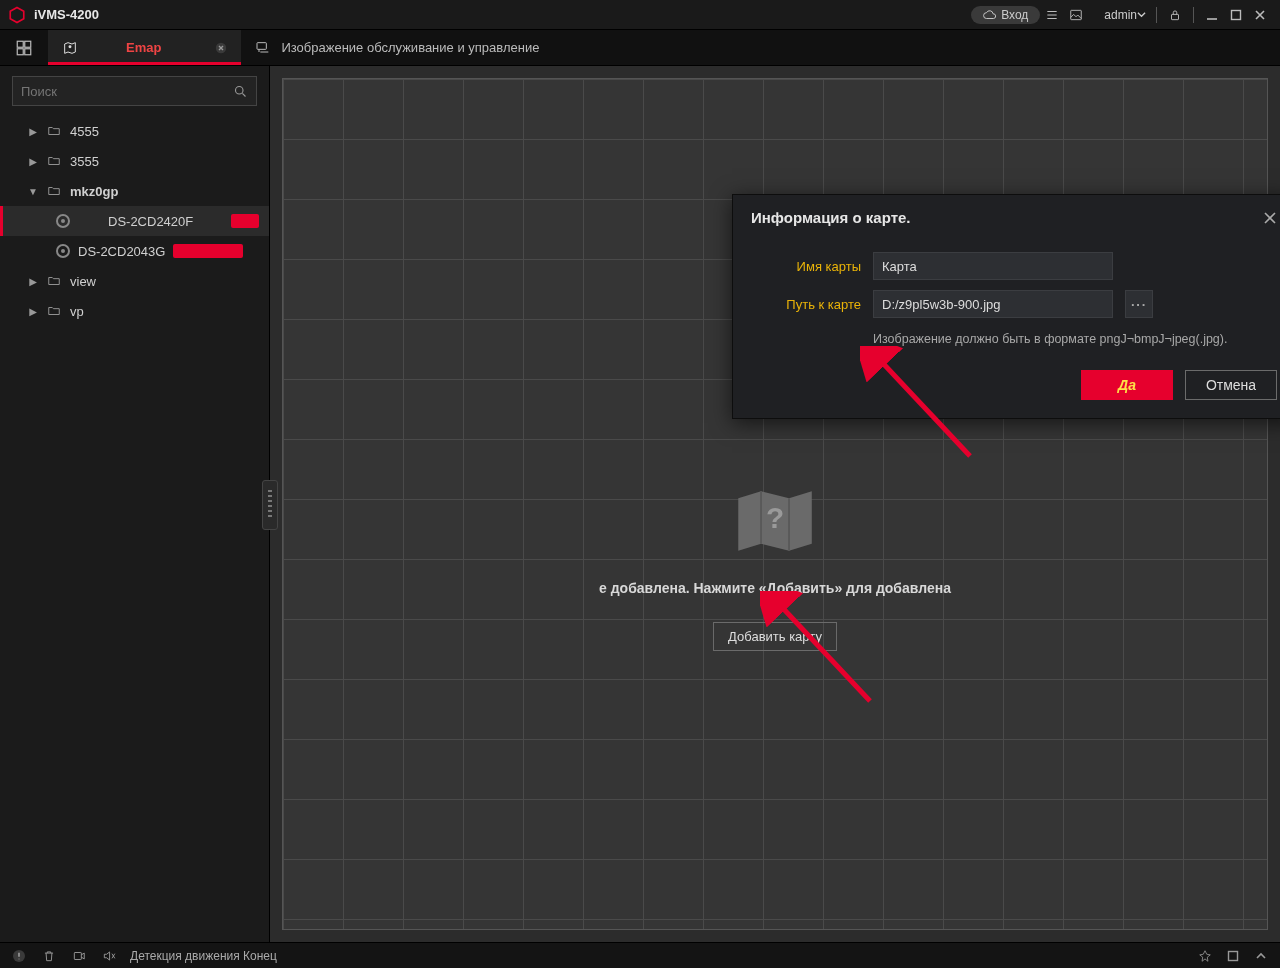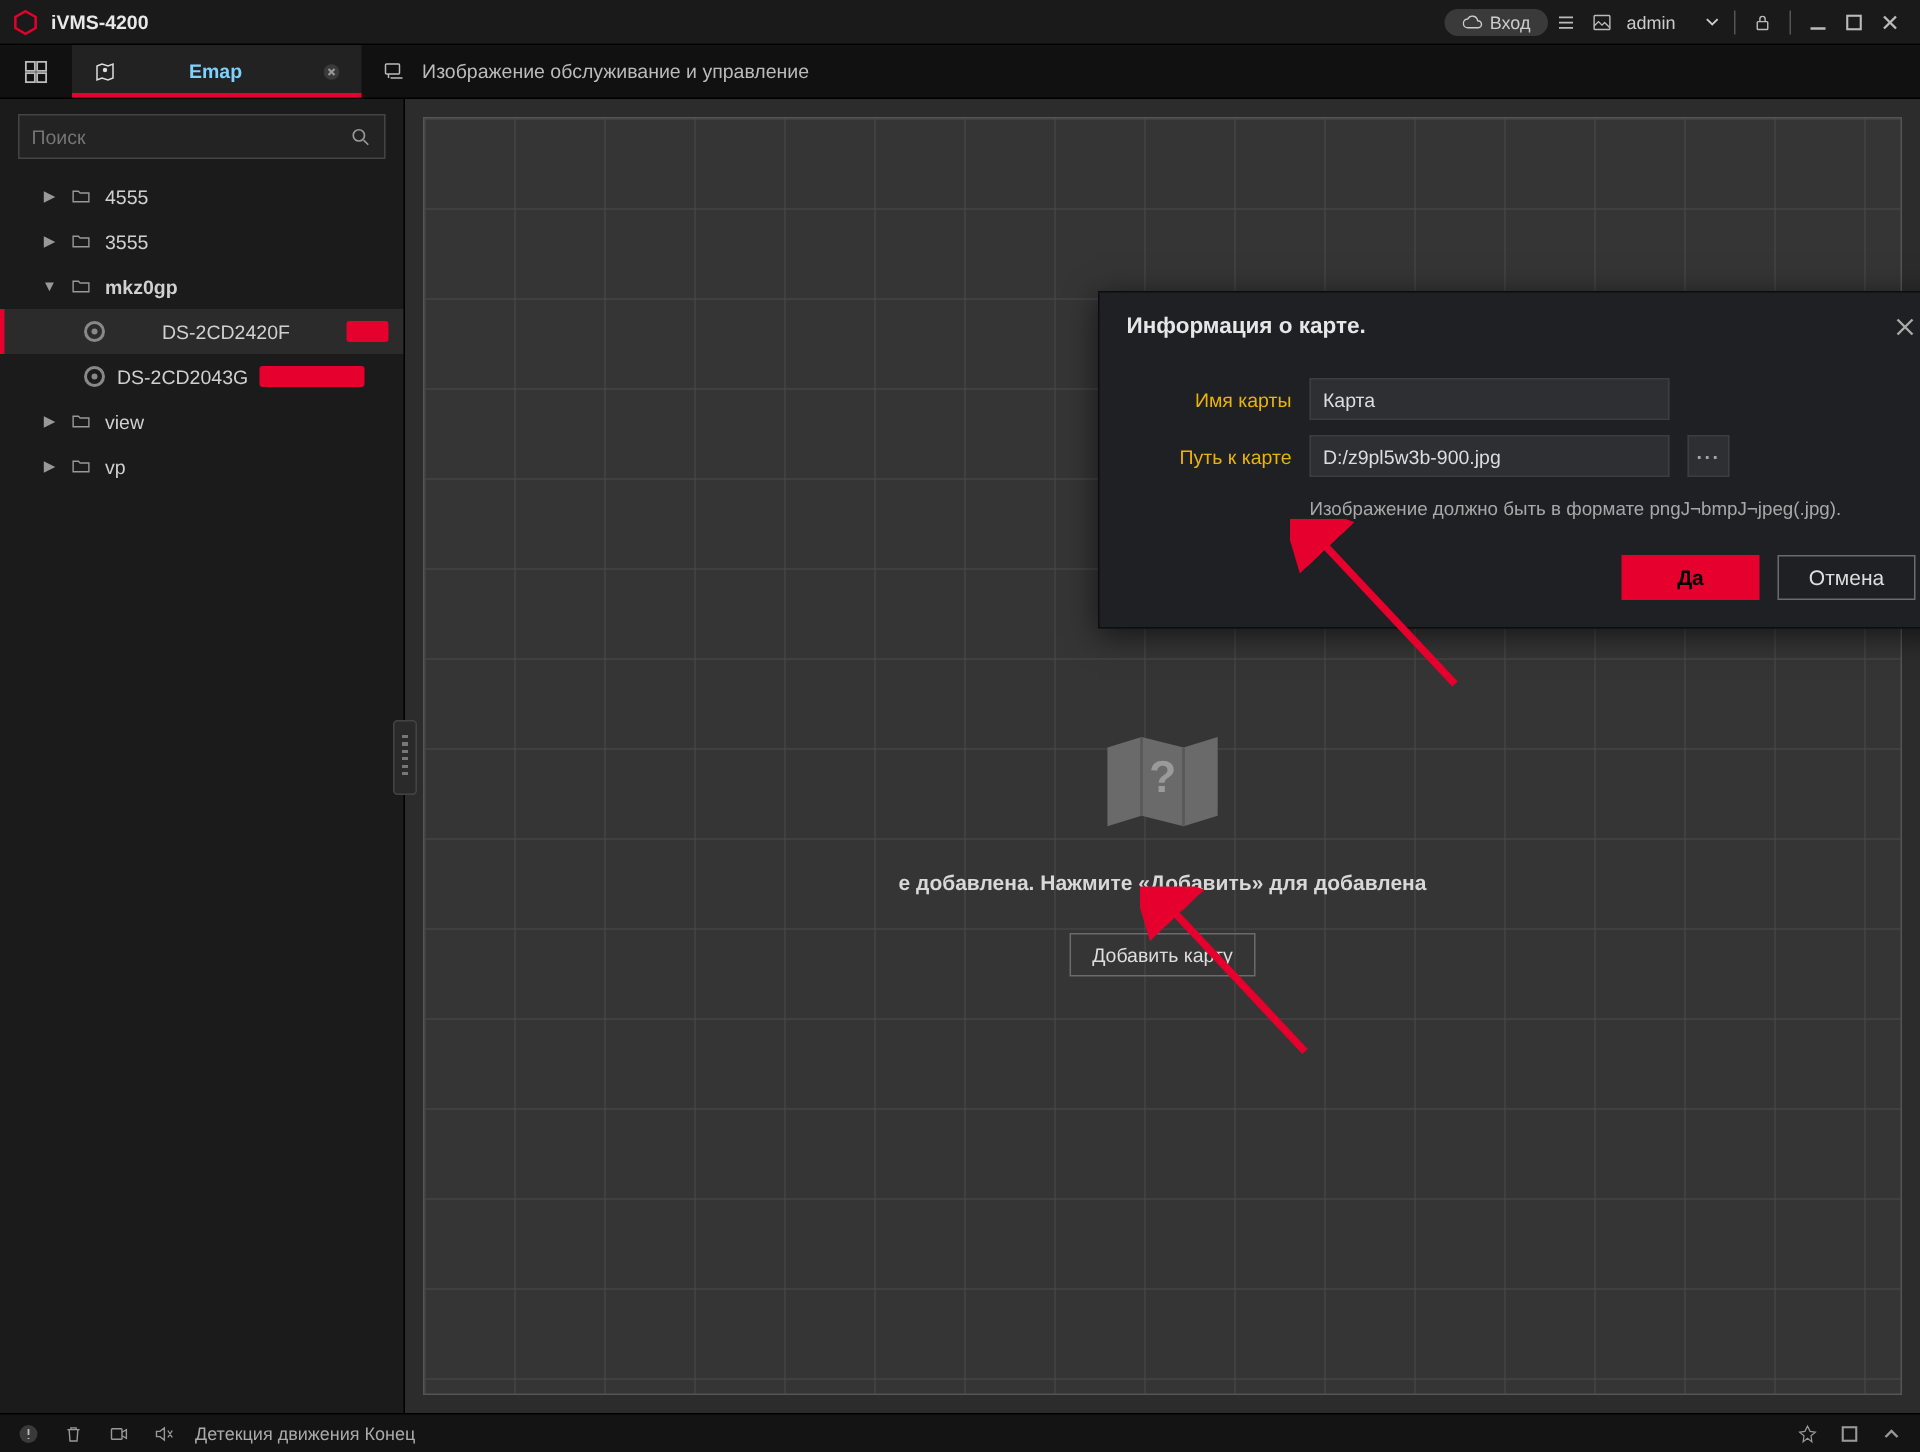--- a/index.html
+++ b/index.html
@@ -5,26 +5,26 @@
   * { box-sizing: border-box; margin: 0; padding: 0; font-family: "Segoe UI", Arial, sans-serif; }
   html, body { width: 1280px; height: 968px; overflow: hidden; background:#1f1f1f; color:#d0d0d0; font-size:13px; }
   
   .titlebar { height:30px; background:#1a1a1a; display:flex; align-items:center; padding:0 8px; border-bottom:1px solid #000; }
   .logo-hex { width:18px; height:18px; display:flex; align-items:center; justify-content:center; margin-right:8px; }
   .app-title { font-weight:600; color:#e8e8e8; font-size:13px; }
   .titlebar-spacer { flex:1; }
   .pill-btn { display:flex; align-items:center; gap:4px; background:#3a3a3a; border-radius:12px; padding:2px 12px; font-size:12px; color:#ccc; cursor:pointer; }
   .title-icon { width:24px; height:24px; display:flex; align-items:center; justify-content:center; color:#bbb; cursor:pointer; }
   .title-sep { width:1px; height:16px; background:#555; margin:0 6px; }
-  .admin-drop { display:flex; align-items:center; gap:20px; color:#ccc; cursor:pointer; font-size:12px; padding:0 4px;}
+  .admin-drop { display:flex; align-items:center; gap:0; color:#ccc; cursor:pointer; font-size:12px; padding:0 4px;margin-left:12px;}
   
   .tabstrip { height:36px; background:#111; display:flex; align-items:stretch; border-bottom:1px solid #000; }
   .dash-btn { width:48px; display:flex; align-items:center; justify-content:center; cursor:pointer; }
   .tab { display:flex; align-items:center; gap:8px; padding:0 14px; cursor:pointer; color:#ccc; position:relative; background:#1a1a1a; }
-  .tab.active { background:#222; color:#7dd3fc;gap:48px; }
+  .tab.active { background:#222; color:#ef4444;gap:48px; }
   .tab.active::after { content:""; position:absolute; left:0; right:0; bottom:0; height:3px; background:#e6002d; }
   .tab .close-x { color:#777; font-size:14px; padding-left:6px; }
   .tab-plain { display:flex; align-items:center; gap:10px; padding:0 14px; color:#bbb; cursor:pointer; }
   
   .main { display:flex; height:calc(100% - 30px - 36px - 26px); }
   .sidebar { width:270px; background:#1b1b1b; border-right:1px solid #000; display:flex; flex-direction:column; }
   .search-row { margin:10px 12px 6px 12px; height:30px; border:1px solid #444; background:#232323; display:flex; align-items:center; padding:0 8px;gap:24px; }
   .search-row input { flex:1; background:transparent; border:none; outline:none; color:#ccc; font-size:13px; }
   .search-row .mag { color:#888; font-size:15px; }
   .tree { padding-top:4px; overflow:auto; }
@@ -62,21 +62,21 @@
   .modal-title { font-size:15px; font-weight:600; color:#e6e6e6; }
   .modal-close { color:#aaa; cursor:pointer; font-size:16px;}
   .modal-body { padding:6px 18px 6px 18px; }
   .field-row { display:flex; align-items:center; gap:12px; margin:10px 0;}
   .field-label { width:110px; text-align:right; color:#eab308; font-size:13px;}
   .text-input { flex:0 0 240px; height:28px; background:#2d2f33; border:1px solid #3b3d41; color:#ddd; padding:0 8px; font-size:13px;}
   .path-row .text-input { flex:0 0 240px;}
   .more-btn { width:28px; height:28px; background:#2d2f33; border:1px solid #3b3d41; color:#aaa; display:flex; align-items:center; justify-content:center; cursor:pointer; font-weight:bold; letter-spacing:1px;}
   .hint { margin-left:122px; color:#a8a8a8; font-size:12.5px; padding:4px 0 2px 0;}
   .modal-actions { display:flex; justify-content:flex-end; gap:12px; padding:16px 18px 18px 18px;}
-  .btn-primary { background:#e6002d; color:#000000; border:none; width:92px; height:30px; font-size:14px; font-weight:600; cursor:pointer;}
+  .btn-primary { background:#e6002d; color:#fde047; border:none; width:92px; height:30px; font-size:14px; font-weight:600; cursor:pointer;font-style:italic;}
   .btn-secondary { background:transparent; color:#ddd; border:1px solid #6b6b6b; width:92px; height:30px; font-size:14px; cursor:pointer;}
   
   .statusbar { height:26px; background:#141414; display:flex; align-items:center; padding:0 10px; gap:12px; color:#aaa; font-size:12px; border-top:1px solid #000;}
   .statusbar .sb-left { display:flex; align-items:center; gap:12px; flex:1;}
   .sb-ico { width:18px; height:18px; display:flex; align-items:center; justify-content:center; color:#999; cursor:pointer; }
   .sb-right { display:flex; align-items:center; gap:10px;}
   svg { display:block; }
 </style>
 </head>
 <body>

